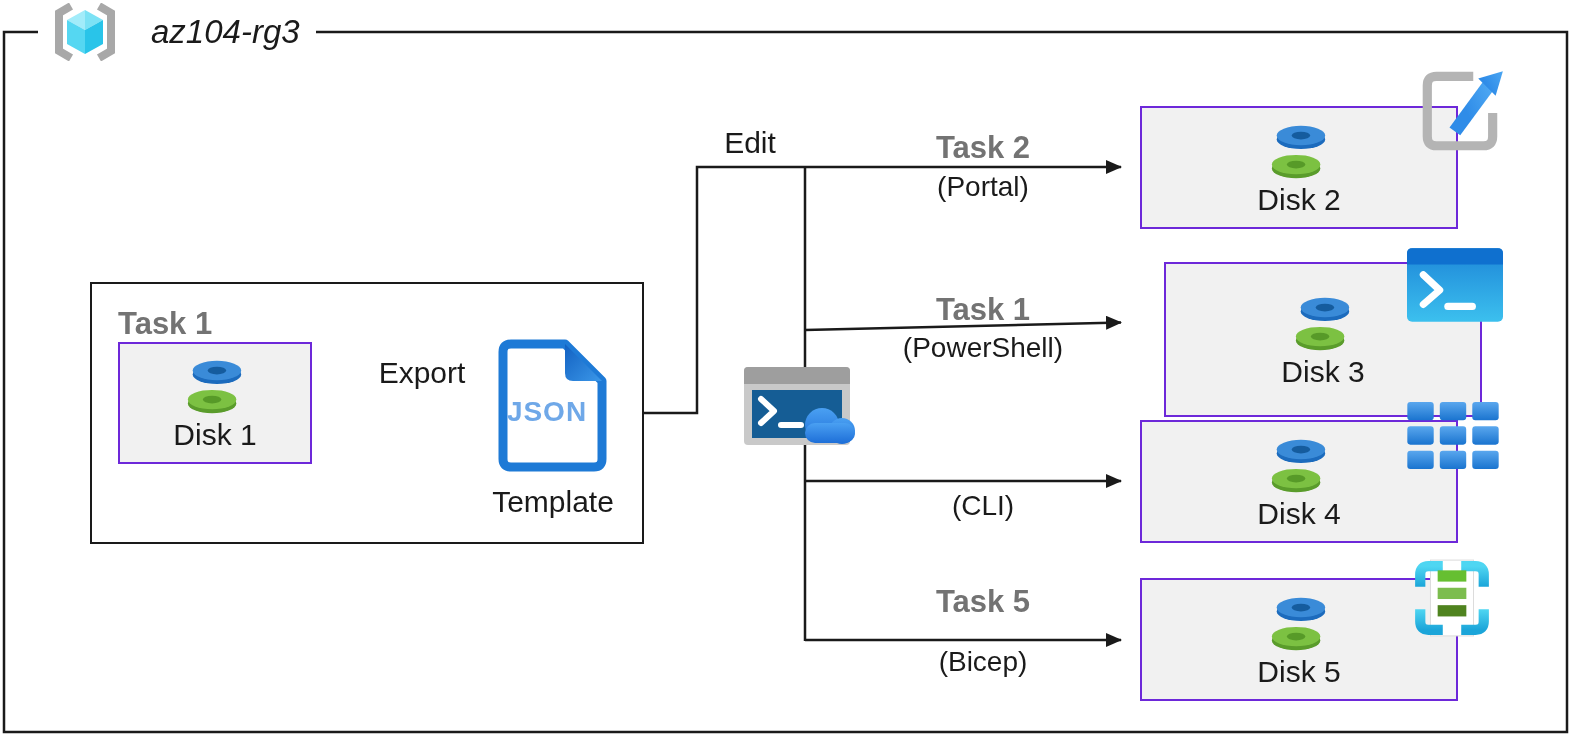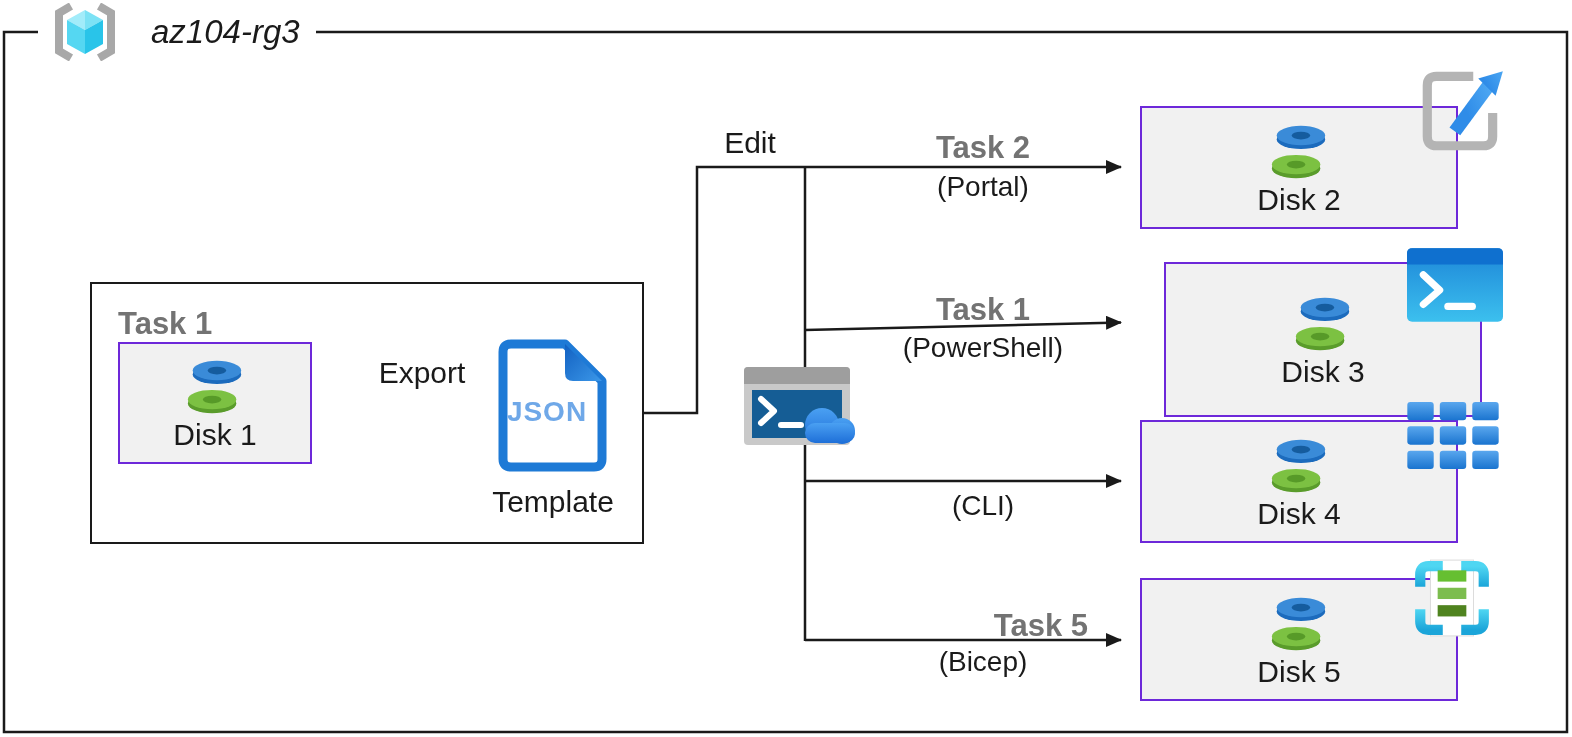--- a/index.html
+++ b/index.html
@@ -176,21 +176,21 @@
         <rect x="0" y="24" width="26" height="18" rx="3"></rect>
           <rect x="32" y="24" width="26" height="18" rx="3"></rect>
           <rect x="64" y="24" width="26" height="18" rx="3"></rect>
         <rect x="0" y="48" width="26" height="18" rx="3"></rect>
           <rect x="32" y="48" width="26" height="18" rx="3"></rect>
           <rect x="64" y="48" width="26" height="18" rx="3"></rect>
       </g>
     </svg>
   </div>
 
-  <span class="center-lbl task-title" style="left:878px;top:608px;width:210px;text-align:right;">Task 5</span>
+  <span class="center-lbl task-title" style="left:878px;top:584px;width:210px;">Task 5</span>
   <span class="center-lbl lbl-28" style="left:878px;top:646px;width:210px;">(Bicep)</span>
   <div class="disk-card" style="left:1140px;top:578px;width:318px;height:123px;">
     <svg width="74" height="62" viewBox="0 0 76 64">
         <use href="#disk-icon"></use>
       </svg>
     <span class="disk-label">Disk 5</span>
   </div>
   <div class="icon-wrap" style="left:1410px;top:556px;">
     <svg width="84" height="84" viewBox="0 0 82 82">
       <rect x="20" y="4" width="42" height="74" fill="#ffffff" stroke="#dcdcdc" stroke-width="1"></rect>

